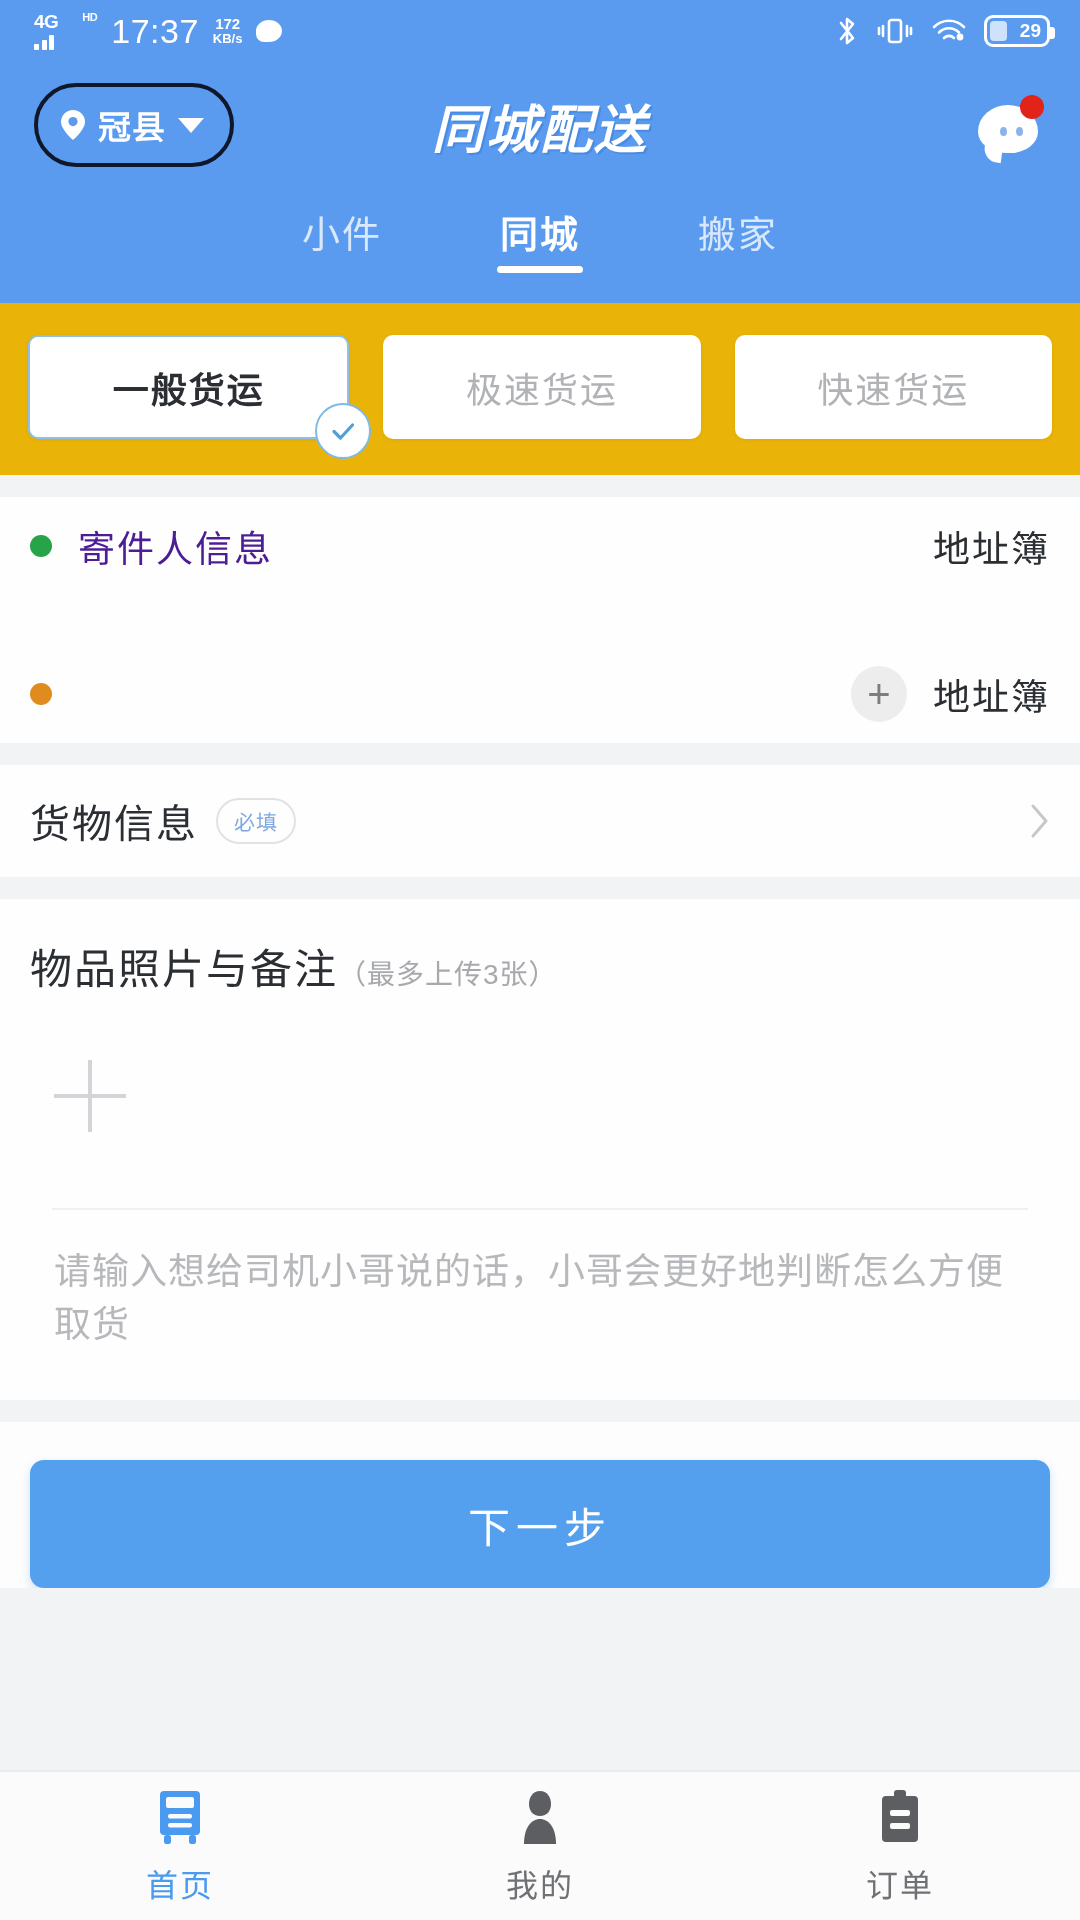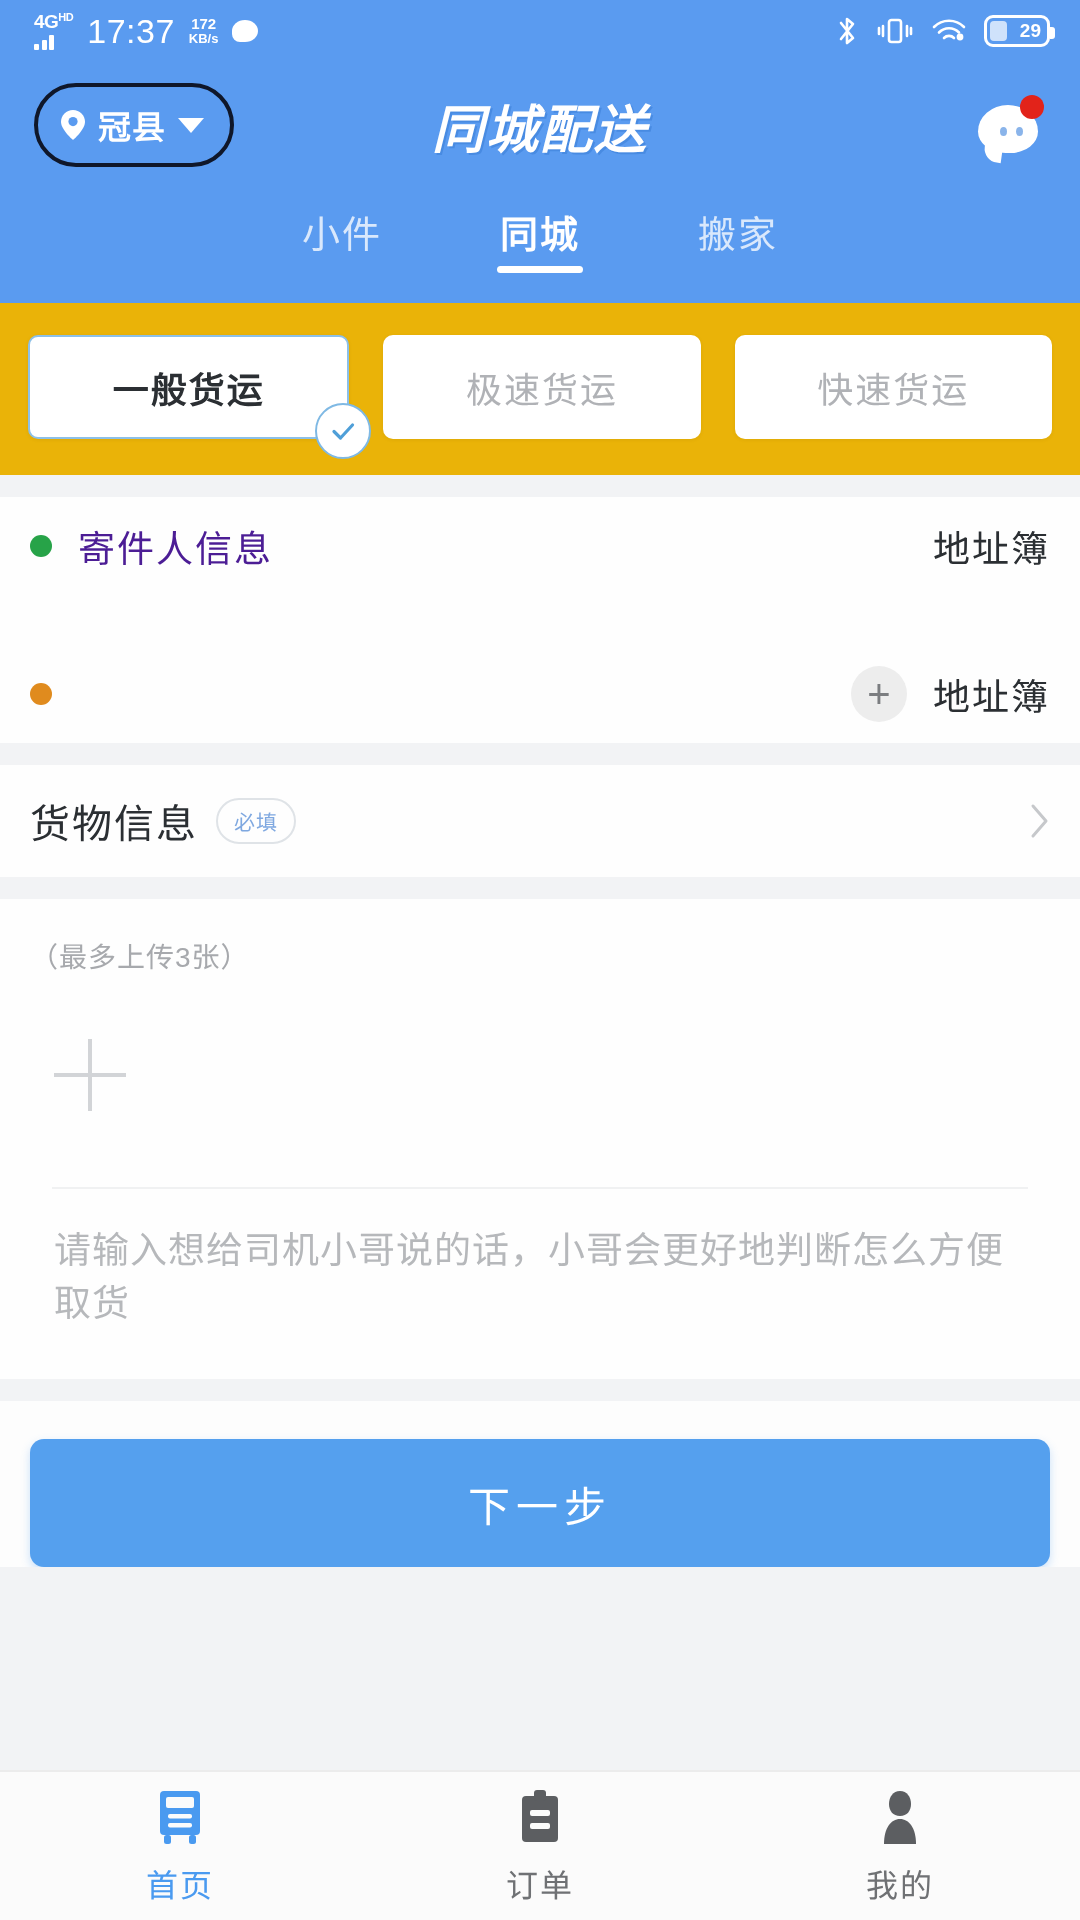--- a/index.html
+++ b/index.html
@@ -13,21 +13,21 @@
   
   .statusbar {
     height:62px; background:#5a9bf0; color:#fff;
     display:flex; align-items:center; justify-content:space-between;
     padding:0 30px 0 34px; flex:0 0 auto;
   }
   .sb-left { display:flex; align-items:center; gap:14px; }
   .sb-right { display:flex; align-items:center; gap:18px; }
   .net-badge { display:flex; flex-direction:column; align-items:flex-start; line-height:1; }
   .net-top { font-size:19px; font-weight:bold; letter-spacing:-0.5px; }
-  .net-top sup { font-size:11px; vertical-align:super; }
+  .net-top sup { font-size:11px; vertical-align:super;margin-left:24px; }
   .bars { display:flex; align-items:flex-end; gap:2.5px; height:16px; margin-top:3px; }
   .bars i { width:5px; background:#fff; display:block; border-radius:1px; }
   .bars i:nth-child(1){height:6px;} .bars i:nth-child(2){height:10px;} .bars i:nth-child(3){height:15px;}
   .sig-wrap { display:flex; align-items:center; gap:3px; }
   .clock { font-size:34px; font-weight:500; letter-spacing:0.5px; }
   .netspeed { display:flex; flex-direction:column; align-items:center; line-height:1.05; font-size:15px; font-weight:bold; }
   .netspeed .unit { font-size:13px; font-weight:600; }
   .msg-dot { width:26px; height:22px; background:#fff; border-radius:50% 50% 50% 8px; }
   .ico { display:inline-block; }
   .bt { width:22px; height:30px; }
@@ -299,20 +299,21 @@
             </svg>
         </span>
       </div>
     </div>
 
     <div class="gap"></div>
 
     <div class="card">
       <div class="photo-sec">
         <div class="photo-title">
+          <span>物品照片与备注</span>
           <span class="photo-hint">（最多上传3张）</span>
         </div>
         <div class="uploader">
           <span class="plus-big"></span>
         </div>
         <div class="thin-divider"></div>
         <div class="remark">请输入想给司机小哥说的话，小哥会更好地判断怎么方便取货</div>
       </div>
     </div>
 
@@ -334,33 +335,33 @@
           <rect x="19" y="26" width="24" height="4.5" rx="2" fill="#fbfbfb"></rect>
           <rect x="19" y="35" width="24" height="4.5" rx="2" fill="#fbfbfb"></rect>
           <rect x="15" y="47" width="7" height="9" rx="2.5" fill="#4a9af0"></rect>
           <rect x="40" y="47" width="7" height="9" rx="2.5" fill="#4a9af0"></rect>
         </svg>
       </span>
       <span class="navlabel">首页</span>
     </div>
     <div class="navitem">
       <span class="navicon">
+        <svg width="58" height="60" viewBox="0 0 58 60">
+          <path d="M29 3 C22 3 18 9 18 16 C18 23 22 28 29 28 C36 28 40 23 40 16 C40 9 36 3 29 3 Z" fill="#5c5e61"></path>
+          <path d="M13 56 C13 40 20 31 29 31 C38 31 45 40 45 56 Z" fill="#5c5e61"></path>
+        </svg>
+      </span>
+      <span class="navlabel">我的</span>
+    </div>
+    <div class="navitem">
+      <span class="navicon">
         <svg width="54" height="60" viewBox="0 0 54 60">
           <rect x="9" y="8" width="36" height="46" rx="4" fill="#5c5e61"></rect>
           <rect x="21" y="2" width="12" height="11" rx="3" fill="#5c5e61"></rect>
           <rect x="17" y="22" width="20" height="6" rx="2" fill="#fbfbfb"></rect>
           <rect x="17" y="35" width="20" height="6" rx="2" fill="#fbfbfb"></rect>
         </svg>
       </span>
       <span class="navlabel">订单</span>
     </div>
-    <div class="navitem">
-      <span class="navicon">
-        <svg width="58" height="60" viewBox="0 0 58 60">
-          <path d="M29 3 C22 3 18 9 18 16 C18 23 22 28 29 28 C36 28 40 23 40 16 C40 9 36 3 29 3 Z" fill="#5c5e61"></path>
-          <path d="M13 56 C13 40 20 31 29 31 C38 31 45 40 45 56 Z" fill="#5c5e61"></path>
-        </svg>
-      </span>
-      <span class="navlabel">我的</span>
-    </div>
   </div>
 
 </div>
 
 </body></html>

